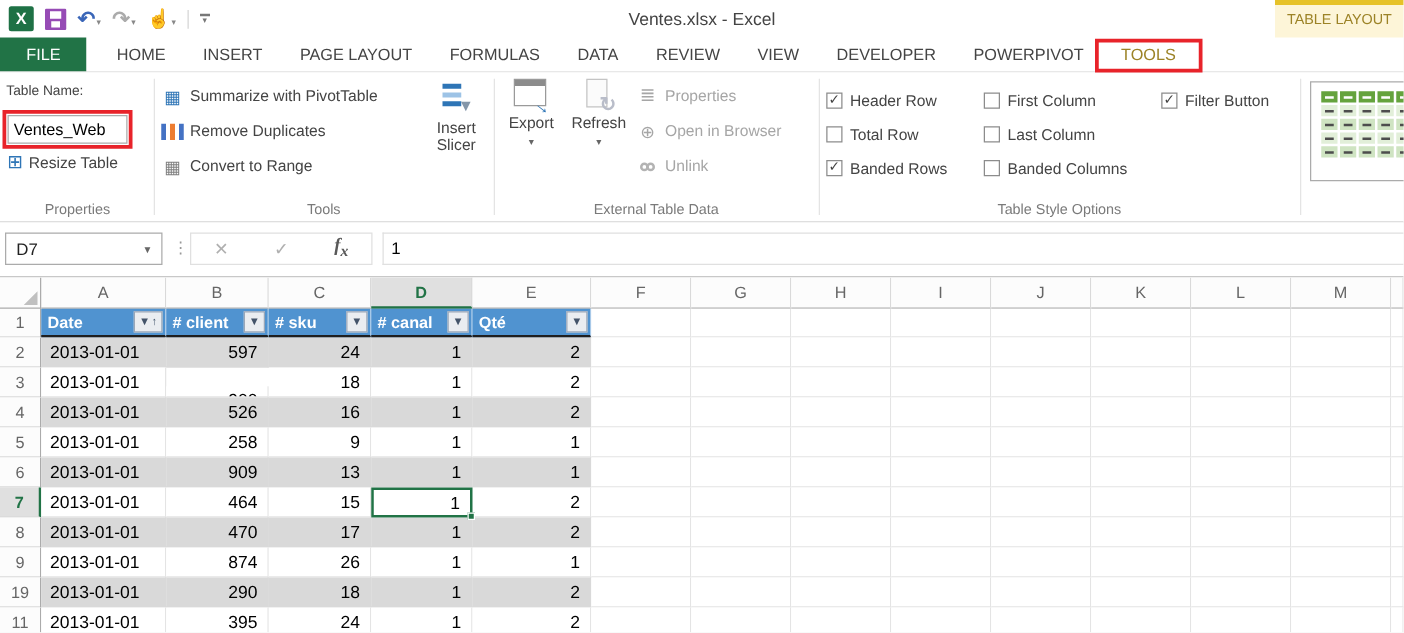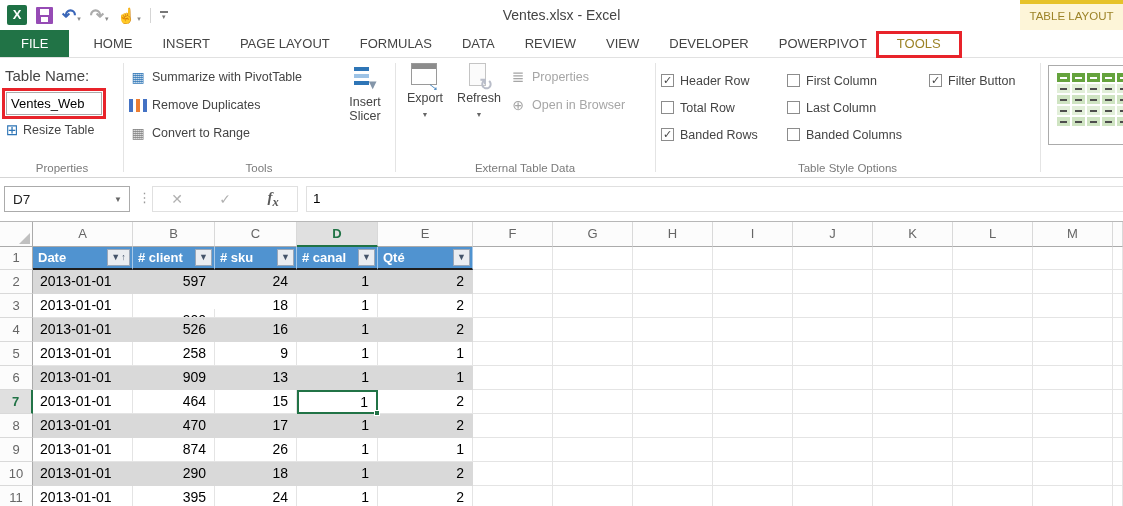--- a/index.html
+++ b/index.html
@@ -35,21 +35,21 @@
   .rtab.ctx{color:#9C8327;}
   .tabann{position:absolute;left:-6px;right:-6px;top:1px;bottom:-1px;border:3px solid #E8232A;pointer-events:none;z-index:5;}
 
   
   .ribbon{position:relative;height:120px;background:#fff;border-bottom:1px solid #D5D5D5;}
   .gsep{position:absolute;top:5px;bottom:5px;width:1px;background:#E4E4E4;}
   .glabel{position:absolute;bottom:3px;left:0;right:0;text-align:center;font-size:11.5px;color:#7A7A7A;white-space:nowrap;}
   .group{position:absolute;top:0;height:100%;}
 
   .g-props{left:2px;width:120px;}
-  .tn-label{position:absolute;left:3px;top:9px;font-size:15px;color:#444;}
+  .tn-label{position:absolute;left:3px;top:9px;font-size:11px;color:#444;}
   .tn-wrap{position:absolute;left:4px;top:34px;width:96px;height:23px;}
   .tn-input{width:100%;height:100%;border:1px solid #ABABAB;font-family:"Liberation Sans",sans-serif;font-size:13px;padding-left:4px;color:#000;outline:none;}
   .annbox{position:absolute;left:-4px;top:-4px;right:-4px;bottom:-4px;border:3px solid #E8232A;pointer-events:none;z-index:5;}
   .resize-btn{position:absolute;left:2px;top:64px;display:flex;align-items:center;font-size:12.5px;color:#444;white-space:nowrap;}
 
   .g-tools{left:123px;width:272px;}
   .toolstack{position:absolute;left:6px;top:5px;}
   .menu-item{display:flex;align-items:center;height:28px;font-size:12.5px;color:#444;white-space:nowrap;}
   .menu-item.disabled{color:#A6A6A6;}
   .miniic{width:18px;flex:0 0 18px;height:16px;margin-right:5px;font-size:14px;line-height:16px;text-align:center;}
@@ -253,20 +253,27 @@
       </div>
       <div class="extstack">
         <div class="menu-item disabled">
           <span class="miniic ic-props-s">≣</span>
           <span>Properties</span>
         </div>
         <div class="menu-item disabled">
           <span class="miniic ic-browser">⊕</span>
           <span>Open in Browser</span>
         </div>
+        <div class="menu-item disabled">
+          <span class="miniic ic-unlink">
+              <i></i>
+              <i></i>
+            </span>
+          <span>Unlink</span>
+        </div>
       </div>
       <div class="glabel">External Table Data</div>
     </div>
 
     <div class="group g-style">
       <div class="cbgrid">
           <div class="cbitem">
             <div class="cbox on">✓</div>
             <div class="cblabel">Header Row</div>
           </div>
@@ -596,21 +603,21 @@
         <div class="ecell" style="width: 80px;"></div>
         <div class="ecell" style="width: 80px;"></div>
         <div class="ecell" style="width: 80px;"></div>
         <div class="ecell" style="width: 80px;"></div>
         <div class="ecell" style="width: 80px;"></div>
         <div class="ecell" style="width: 80px;"></div>
         <div class="ecell" style="width: 80px;"></div>
         <div class="ecell" style="width: 10px;"></div>
       </div>
       <div class="srow drow">
-        <div class="rhead">10</div>
+        <div class="rhead">19</div>
         <div class="tcell dcell band left" style="width: 100px;">2013-01-01</div>
         <div class="tcell dcell band right" style="width: 82px;">290</div>
         <div class="tcell dcell band right" style="width: 82px;">18</div>
         <div class="tcell dcell band right" style="width: 81px;">1</div>
         <div class="tcell dcell band right" style="width: 95px;">2</div>
         <div class="ecell" style="width: 80px;"></div>
         <div class="ecell" style="width: 80px;"></div>
         <div class="ecell" style="width: 80px;"></div>
         <div class="ecell" style="width: 80px;"></div>
         <div class="ecell" style="width: 80px;"></div>

